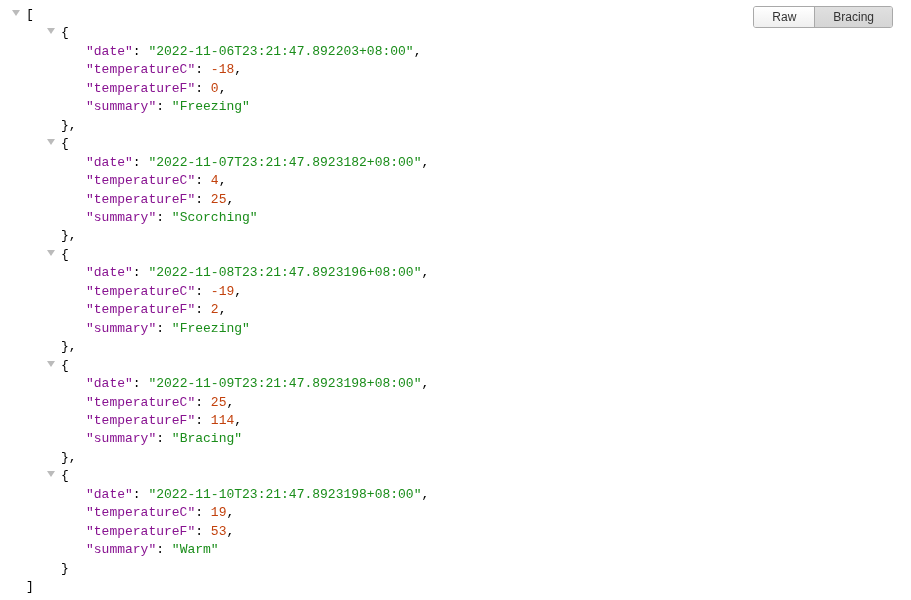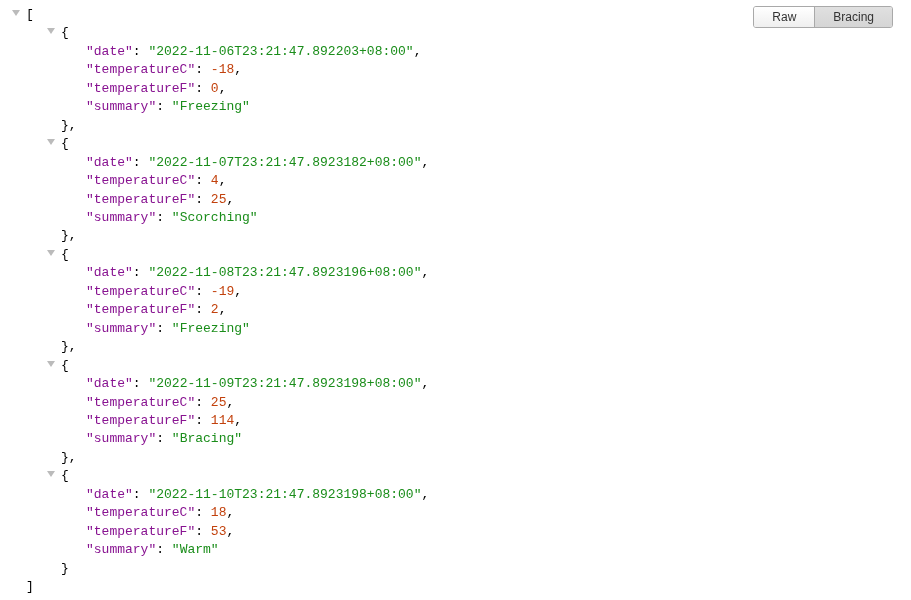--- a/index.html
+++ b/index.html
@@ -122,21 +122,21 @@
   <div class="line indent-2"><span class="k">"temperatureC"</span><span class="p">: </span><span class="n">25</span><span class="p">,</span></div>
   <div class="line indent-2"><span class="k">"temperatureF"</span><span class="p">: </span><span class="n">114</span><span class="p">,</span></div>
   <div class="line indent-2"><span class="k">"summary"</span><span class="p">: </span><span class="s">"Bracing"</span></div>
   <div class="line indent-1"><span class="bracket">},</span></div>
 
   <div class="line indent-1">
     <span class="collapser"></span>
     <span class="bracket">{</span>
   </div>
   <div class="line indent-2"><span class="k">"date"</span><span class="p">: </span><span class="s">"2022-11-10T23:21:47.8923198+08:00"</span><span class="p">,</span></div>
-  <div class="line indent-2"><span class="k">"temperatureC"</span><span class="p">: </span><span class="n">18</span><span class="p">,</span></div>
+  <div class="line indent-2"><span class="k">"temperatureC"</span><span class="p">: </span><span class="n">19</span><span class="p">,</span></div>
   <div class="line indent-2"><span class="k">"temperatureF"</span><span class="p">: </span><span class="n">53</span><span class="p">,</span></div>
   <div class="line indent-2"><span class="k">"summary"</span><span class="p">: </span><span class="s">"Warm"</span></div>
   <div class="line indent-1"><span class="bracket">}</span></div>
 
   <div class="line indent-0">
     <span class="bracket">]</span>
   </div>
 
 </div>
 

